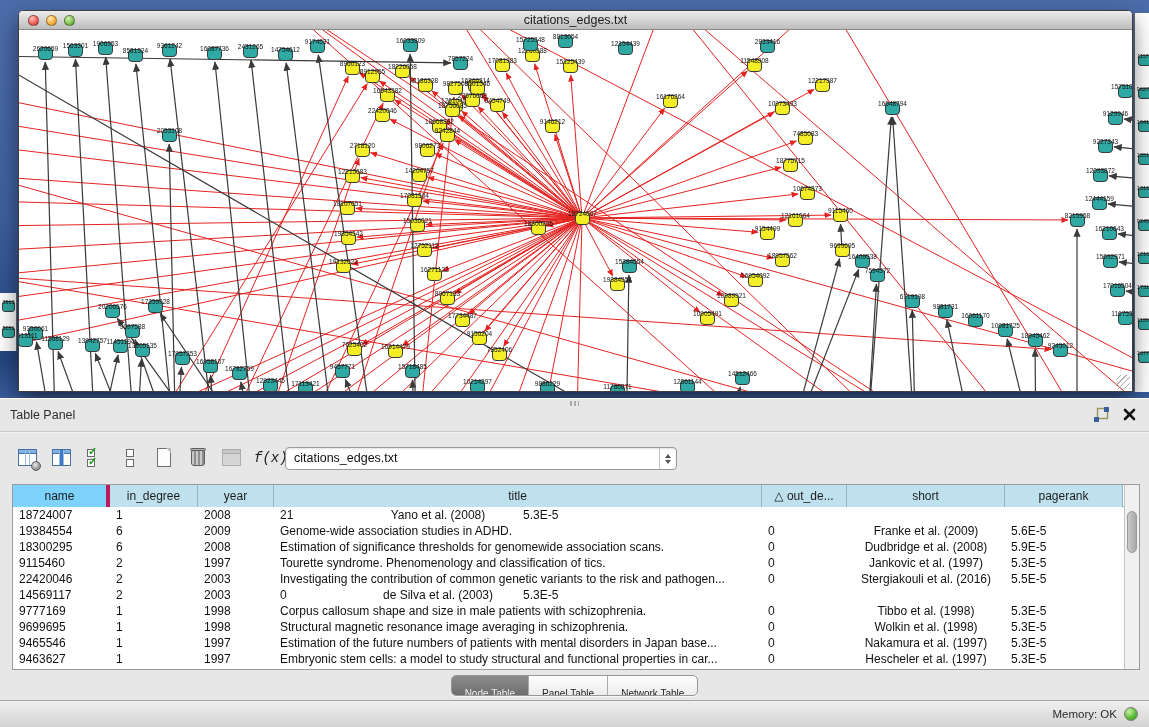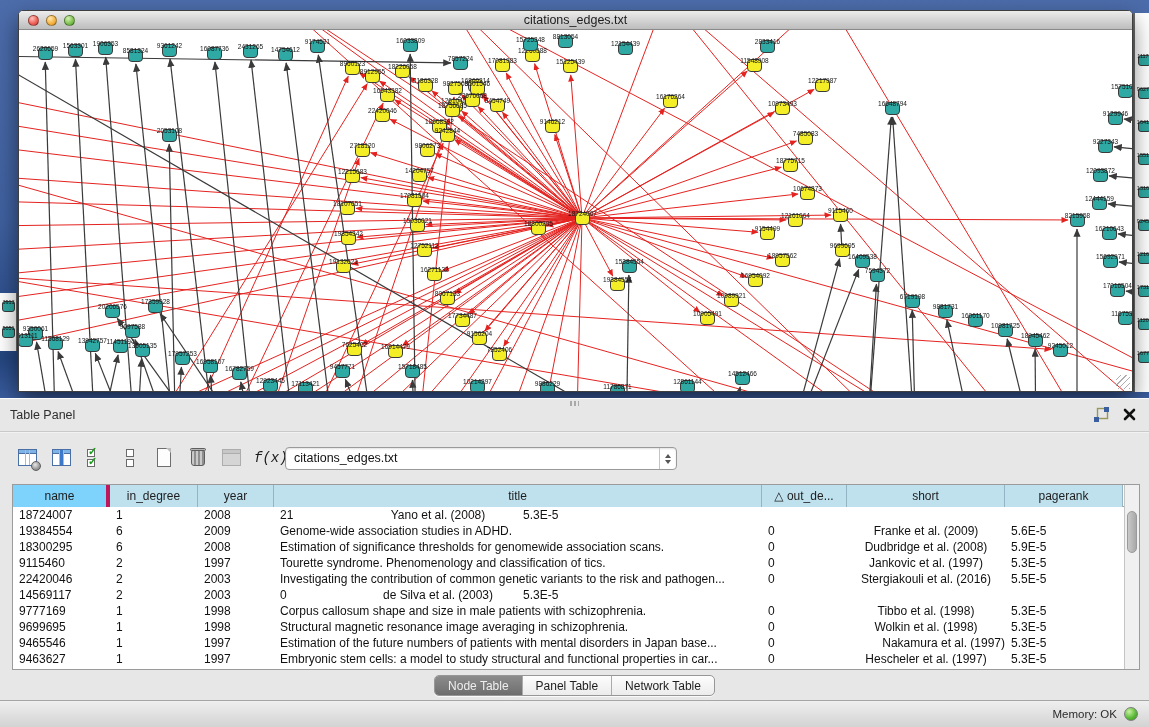--- a/index.html
+++ b/index.html
@@ -89,21 +89,21 @@
   .tr { display:flex; height:16px; }
   .td { font-size:12px; color:#111; line-height:16px; white-space:nowrap; overflow:hidden; padding-left:6px; }
   .td.c { text-align:center; padding-left:0; }
   #vscroll { position:absolute; right:0; top:0; width:15px; height:184px; background:#f0f0f0; border-left:1px solid #c4c4c4; }
   #vthumb { position:absolute; left:2px; top:26px; width:10px; height:42px; border-radius:5px;
     background:linear-gradient(90deg,#c9c9c9,#a8a8a8); border:1px solid #9a9a9a; }
 
   #tabs-row { position:absolute; left:0; top:276px; width:100%; display:flex; justify-content:center; }
   #segmented { display:flex; height:21px; border:1px solid #979797; border-radius:5px; overflow:hidden;
     background:linear-gradient(#fdfdfd,#ececec); box-shadow:0 1px 0 rgba(255,255,255,.8); }
-  .seg { padding:0 13px; font-size:12px; line-height:20px; color:#1e1e1e; border-left:1px solid #ababab; }
+  .seg { padding:8px 13px; font-size:10px; line-height:20px; color:#1e1e1e; border-left:1px solid #ababab; }
   .seg:first-child { border-left:none; }
   .seg.sel { background:linear-gradient(#8c8c8c,#6e6e6e); color:#efefef; }
 
   #status-bar { position:absolute; left:0; bottom:0; width:100%; height:27px;
     background:linear-gradient(#efefef,#d3d3d3); border-top:1px solid #a6a6a6; }
   #mem-label { position:absolute; right:32px; top:7px; font-size:11.5px; color:#2b2b2b; }
   #mem-dot { position:absolute; right:11px; top:6px; width:14px; height:14px; border-radius:50%;
     border:1px solid #7e7e7e; background:radial-gradient(circle at 35% 30%, #c9f2a0, #54b733 60%, #3c8e22); }
 </style>
 </head>
@@ -815,21 +815,21 @@
             <div class="td" style="width: 85px;">0</div>
             <div class="td c" style="width: 158px;">Wolkin et al. (1998)</div>
             <div class="td" style="width: 118px;">5.3E-5</div>
           </div>
           <div class="tr">
             <div class="td" style="width: 97px;">9465546</div>
             <div class="td" style="width: 88px;">1</div>
             <div class="td" style="width: 76px;">1997</div>
             <div class="td" style="width: 488px;">Estimation of the future numbers of patients with mental disorders in Japan base...</div>
             <div class="td" style="width: 85px;">0</div>
-            <div class="td c" style="width: 158px; text-align: right;">Nakamura et al. (1997)</div>
+            <div class="td c" style="width: 158px;">Nakamura et al. (1997)</div>
             <div class="td" style="width: 118px;">5.3E-5</div>
           </div>
           <div class="tr">
             <div class="td" style="width: 97px;">9463627</div>
             <div class="td" style="width: 88px;">1</div>
             <div class="td" style="width: 76px;">1997</div>
             <div class="td" style="width: 488px;">Embryonic stem cells: a model to study structural and functional properties in car...</div>
             <div class="td" style="width: 85px;">0</div>
             <div class="td c" style="width: 158px;">Hescheler et al. (1997)</div>
             <div class="td" style="width: 118px;">5.3E-5</div>

